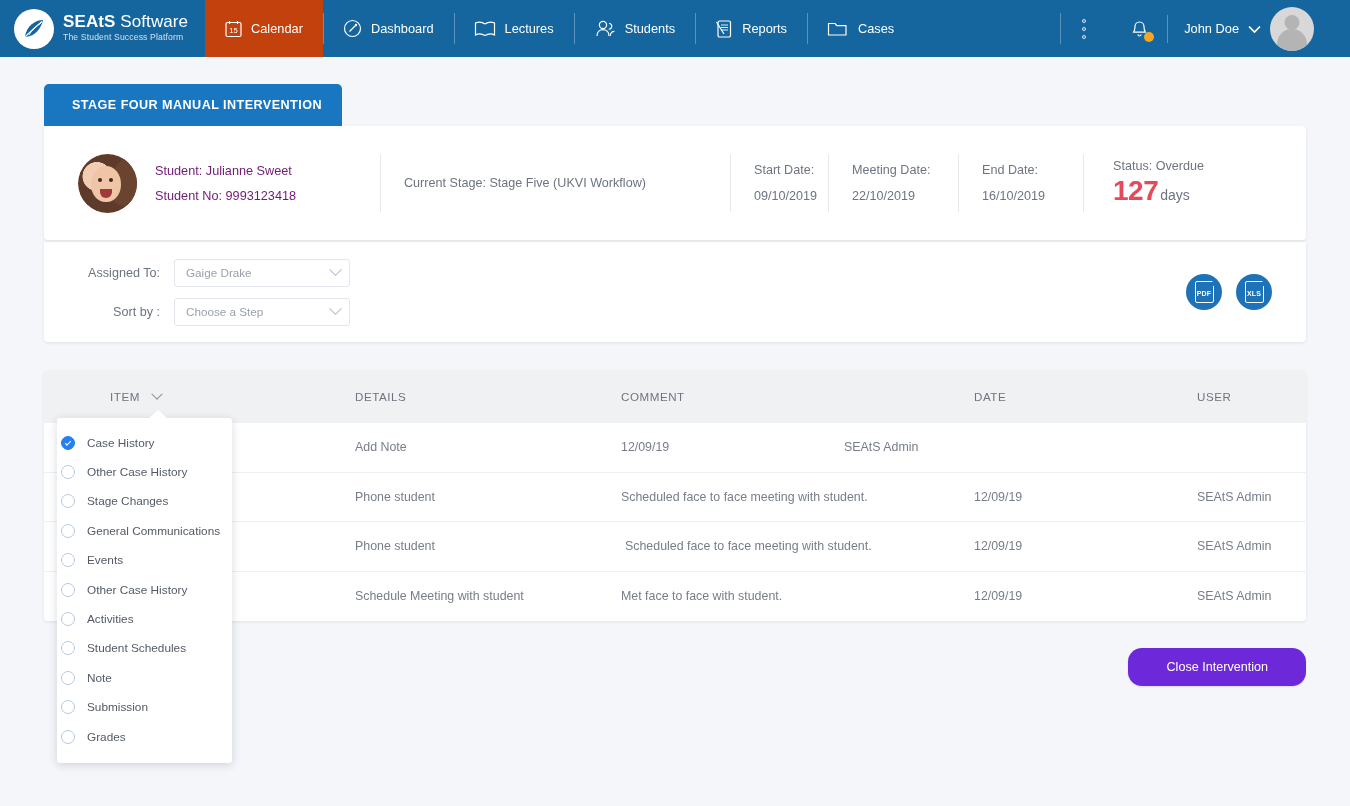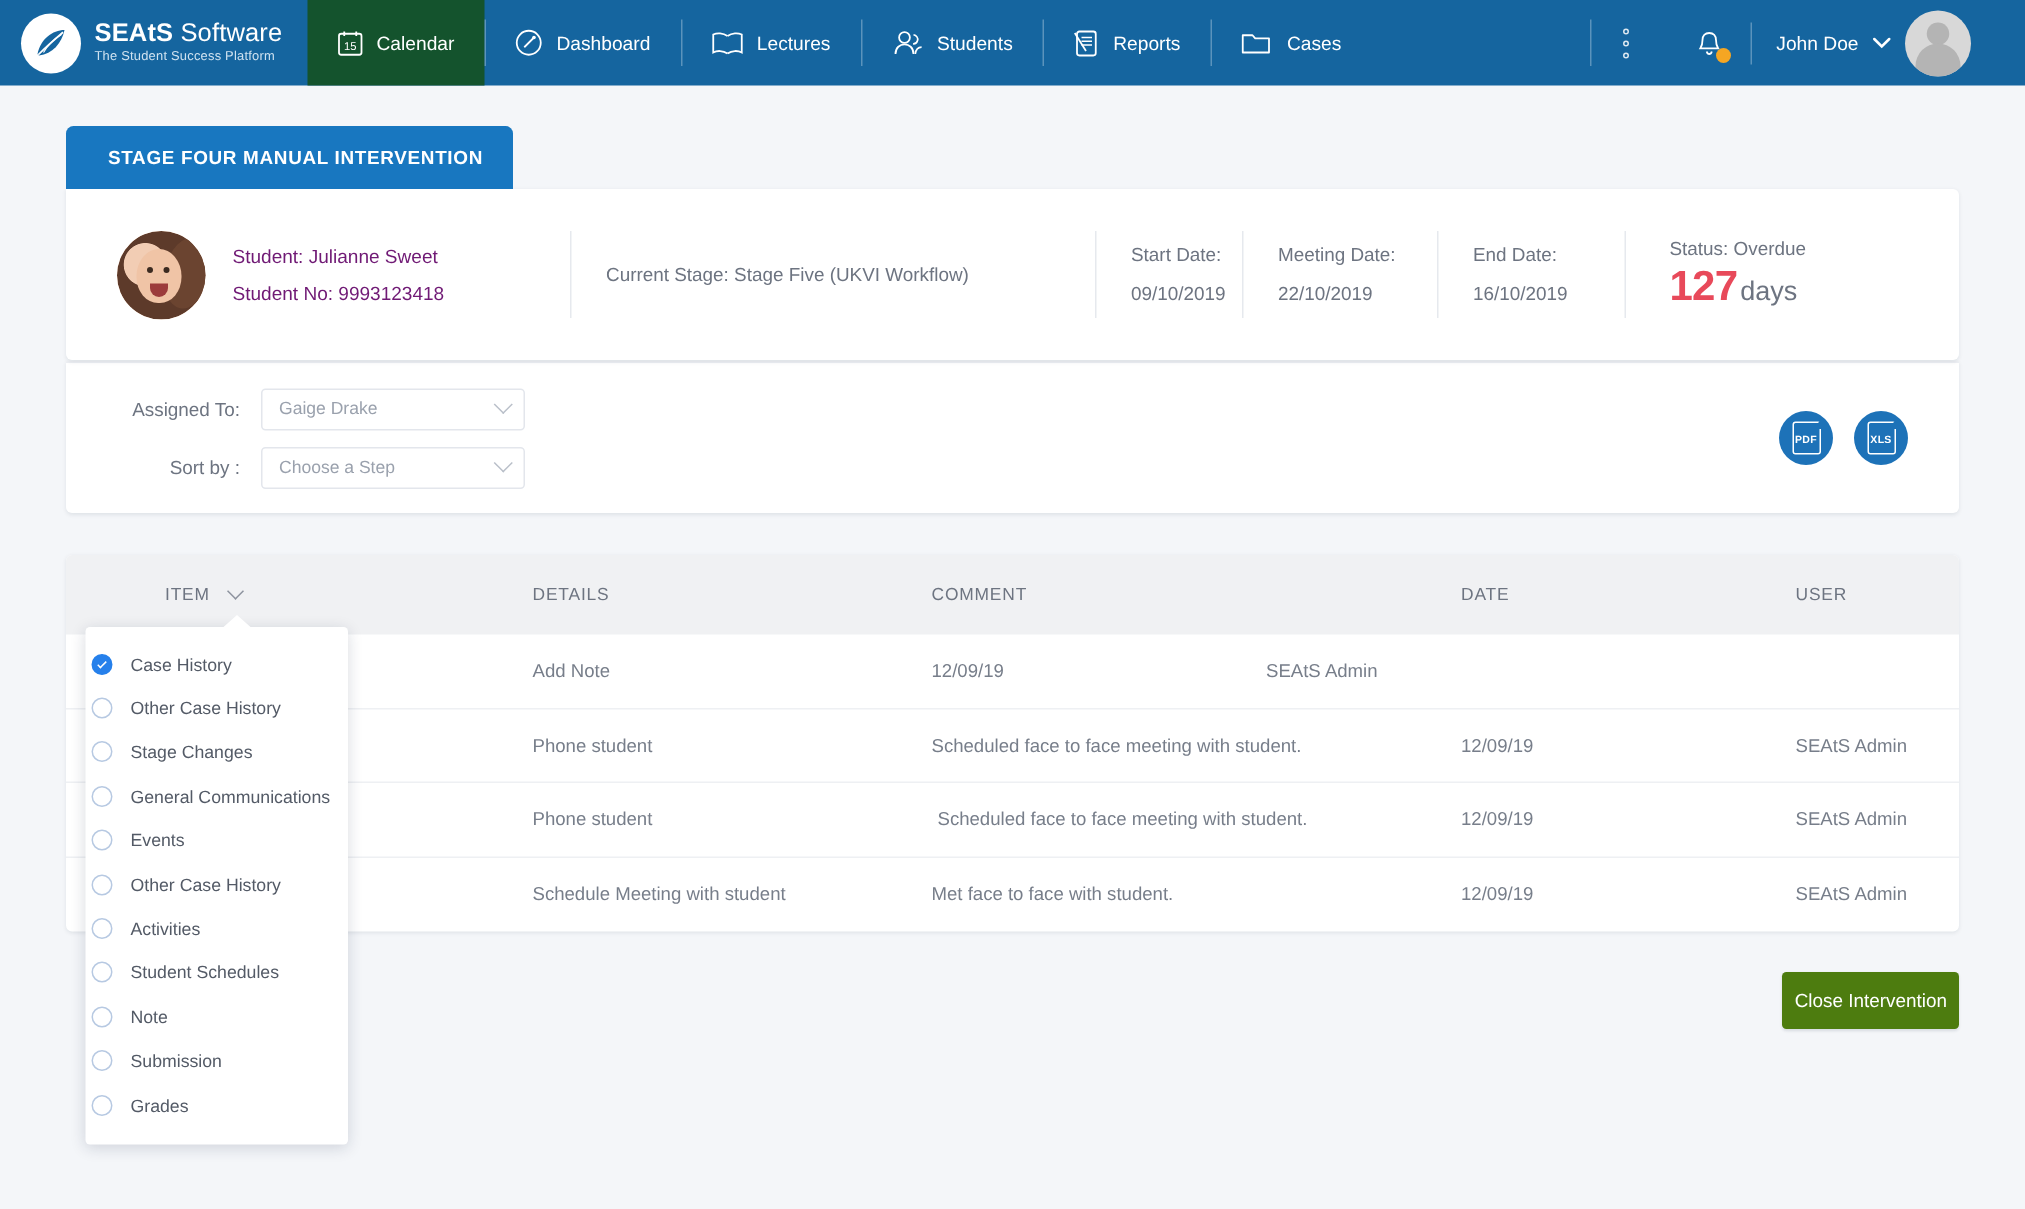--- a/index.html
+++ b/index.html
@@ -47,21 +47,21 @@
   .nav-items { display: flex; align-items: stretch; flex: 1; }
   .nav-item {
     display: flex; align-items: center; gap: 9px;
     padding: 0 20px;
     color: #ffffff;
     font-size: 12.8px;
     position: relative;
     cursor: pointer;
     white-space: nowrap;
   }
-  .nav-item.active { background: #14532d; }
+  .nav-item.active { background: #c2410c; }
   .nav-item + .nav-item::before {
     content: ""; position: absolute; left: 0; top: 13px; bottom: 13px;
     width: 1px; background: rgba(255,255,255,.30);
   }
   .nav-item svg { display: block; }
 
   .nav-right {
     display: flex; align-items: center; margin-left: auto; padding-right: 26px;
   }
   .nav-dots {
@@ -175,21 +175,21 @@
   .cell-stage { width: 350px; }
   .cell-stage .lbl { margin-top: 0; }
   .cell-start { width: 98px; }
   .cell-meeting { width: 130px; }
   .cell-end { width: 125px; }
   .cell-status { padding-left: 30px; }
   .overdue { margin-top: 2px; }
   .overdue .num {
     font-size: 28px; color: #e8495a; font-weight: bold; letter-spacing: -.5px;
   }
-  .overdue .unit { font-size: 18px; color: #6d7481; margin-left: 2px; }
+  .overdue .unit { font-size: 14px; color: #6d7481; margin-left: 2px; }
 
   
   .filter-card {
     margin-top: 1px;
     border-top: 1px solid #eef0f4;
     border-radius: 0 0 4px 4px;
     height: 101px;
     display: flex; align-items: center;
     padding: 0 34px 0 34px;
     position: relative;
@@ -291,22 +291,22 @@
     display: flex; align-items: center; justify-content: center;
   }
   .radio .tick {
     width: 6px; height: 3px; border-left: 1.5px solid #fff; border-bottom: 1.5px solid #fff;
     transform: rotate(-45deg); margin-top: -1px;
   }
 
   
   .footer-row { display: flex; justify-content: flex-end; margin-top: 27px; }
   .btn-primary {
-    background: #4d7c0f; color: #fff; border: none; border-radius: 3px;
-    height: 38px; padding: 0 8px; font-size: 12.6px; cursor: pointer;
+    background: #6d28d9; color: #fff; border: none; border-radius: 14px;
+    height: 38px; padding: 0 38px; font-size: 12.6px; cursor: pointer;
     font-family: "Liberation Sans", sans-serif;
     box-shadow: 0 1px 2px rgba(16,34,60,.12);
   }
 </style>
 </head>
 <body>
 
 <div class="topnav">
 
   <div class="logo-block">

